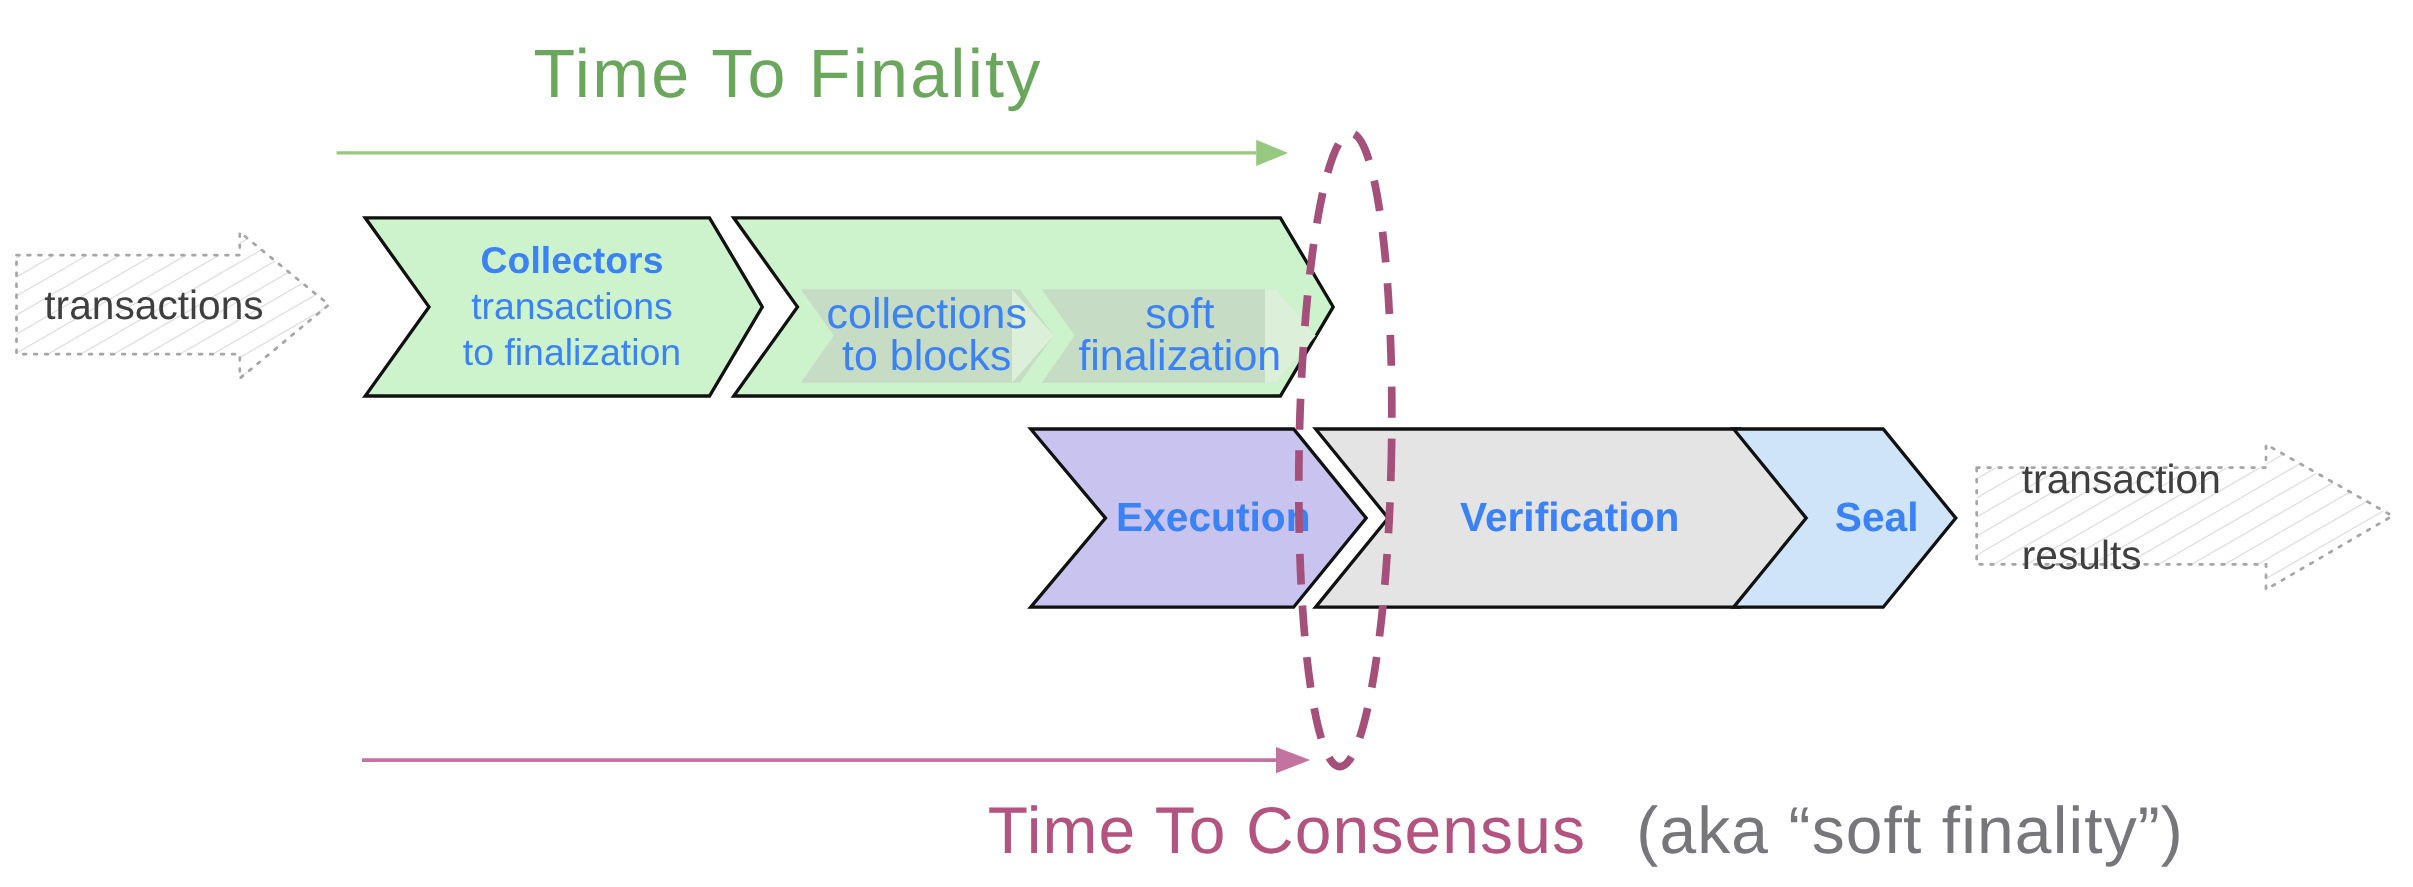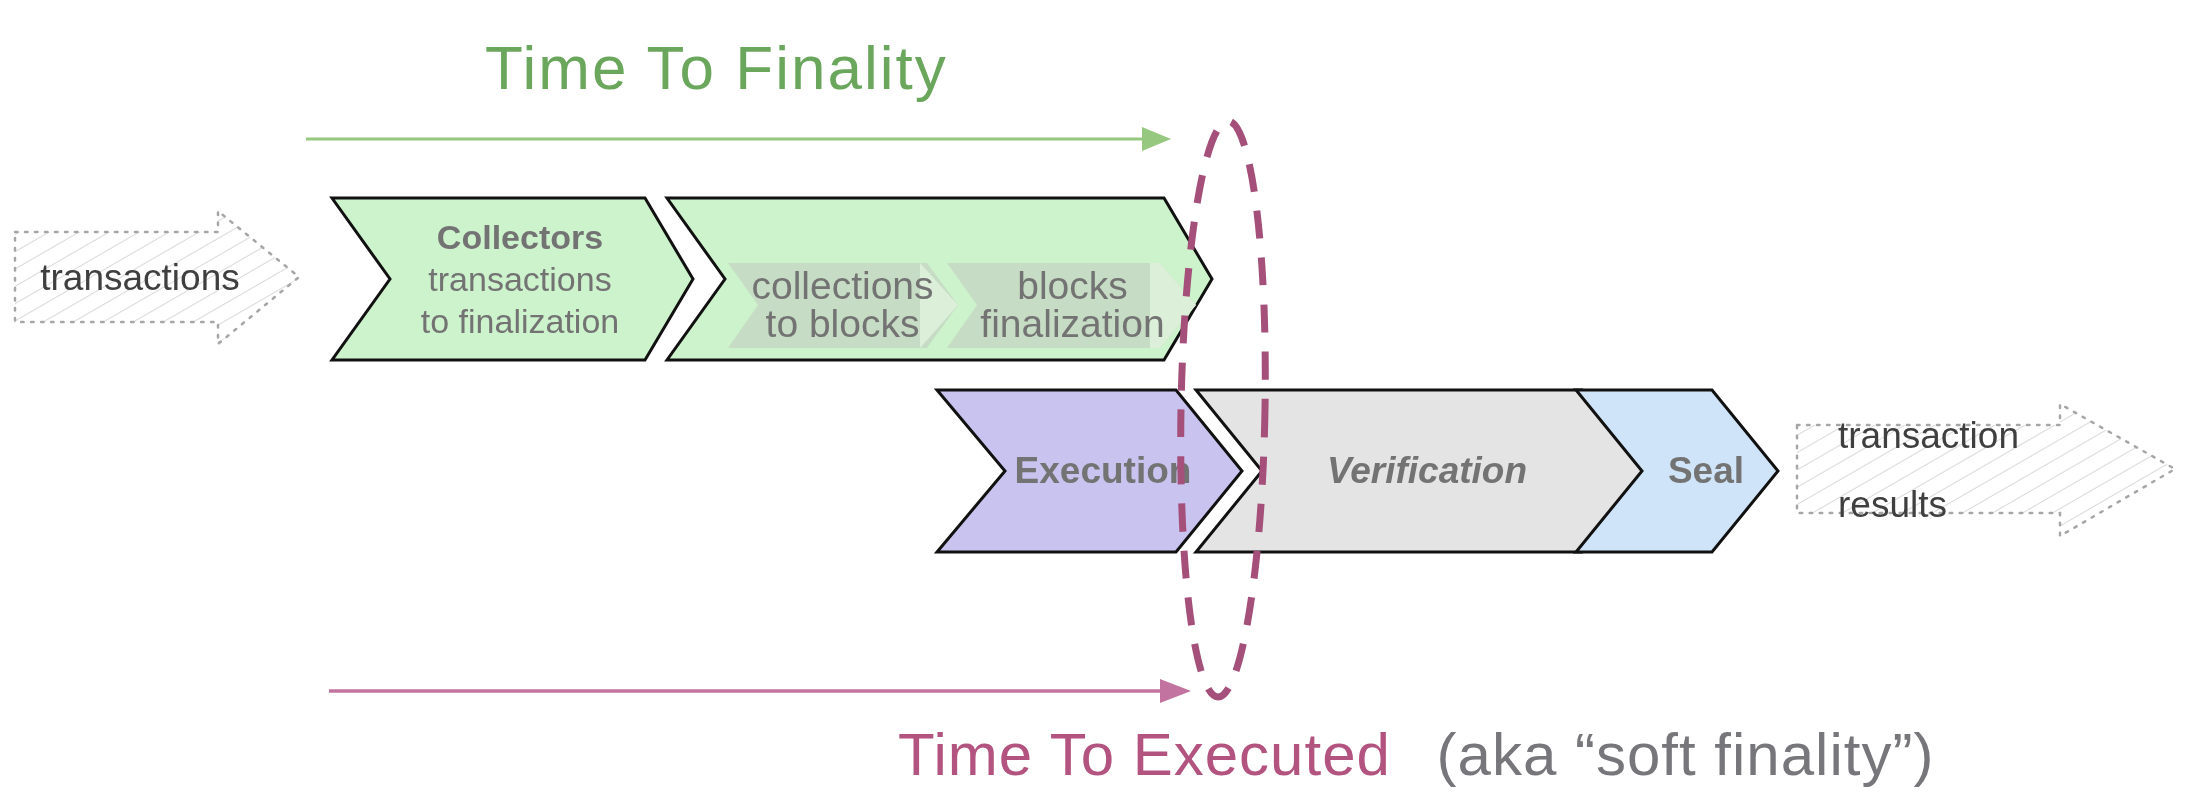--- a/index.html
+++ b/index.html
@@ -7,21 +7,21 @@
     position:relative;width:2194px;height:806px;background:#ffffff;
     font-family:"Liberation Sans",sans-serif;overflow:hidden;
   }
   .abs{position:absolute;}
   svg.layer{position:absolute;left:0;top:0;pointer-events:none;}
   .chev{stroke:#111111;stroke-width:3px;stroke-linejoin:miter;}
   .subchev{stroke:none;}
   .sketch{stroke:#a6a6a6;stroke-width:2.5px;stroke-dasharray:2.5 7.5;stroke-linecap:round;}
   .label{
     position:absolute;display:flex;flex-direction:column;align-items:center;
-    justify-content:center;text-align:center;color:#737373;line-height:42px;font-size:34px;
+    justify-content:center;text-align:center;color:#3b82f6;line-height:42px;font-size:34px;
   }
   .label .b{font-weight:700;}
   .row2-label{font-size:37px;font-weight:700;line-height:40px;}
   .sub-label{font-size:39px;line-height:38px;}
   .sketch-label{color:#3f3f3f;font-size:37px;line-height:43px;}
   .sketch-label.left-align{align-items:flex-start;text-align:left;}
   #finality-title{
     left:485px;top:32px;width:600px;text-align:left;
     font-size:62px;letter-spacing:2px;color:#6aa75c;white-space:nowrap;
   }
@@ -83,45 +83,45 @@
     <span>to finalization</span>
   </div>
 
 
   <div class="label sub-label" style="left:760px;top:262px;width:165px;height:86px;">
     <span>collections</span>
     <span>to blocks</span>
   </div>
 
   <div class="label sub-label" style="left:980px;top:262px;width:185px;height:86px;">
-    <span>blocks</span>
+    <span>soft</span>
     <span>finalization</span>
   </div>
 
   <div class="label row2-label" style="left:1008px;top:392px;width:190px;height:158px;">
     <span>Execution</span>
   </div>
 
-  <div class="label row2-label" style="left:1262px;top:392px;width:330px;height:158px;font-style:italic;">
+  <div class="label row2-label" style="left:1262px;top:392px;width:330px;height:158px;">
     <span>Verification</span>
   </div>
 
   <div class="label row2-label" style="left:1646px;top:392px;width:120px;height:158px;">
     <span>Seal</span>
   </div>
 
   <div class="label sketch-label left-align" style="left:1838px;top:426px;width:240px;height:88px;gap:26px;">
     <span>transaction</span>
     <span>results</span>
   </div>
 
   <div id="finality-title" class="abs">Time To Finality</div>
 
   <div id="executed-title" class="abs">
-    <span class="pink">Time To Executed</span>
+    <span class="pink">Time To Consensus</span>
     <span class="gray">(aka “soft finality”)</span>
   </div>
 
   <svg class="layer" width="2194" height="806" viewBox="0 0 2194 806">
     <ellipse cx="1223" cy="409" rx="42" ry="288" fill="none" stroke-width="7" stroke-dasharray="28 19" transform="rotate(1 1223 409)" stroke="#a4507a"></ellipse>
   </svg>
 
 </div>
 
 </body></html>

